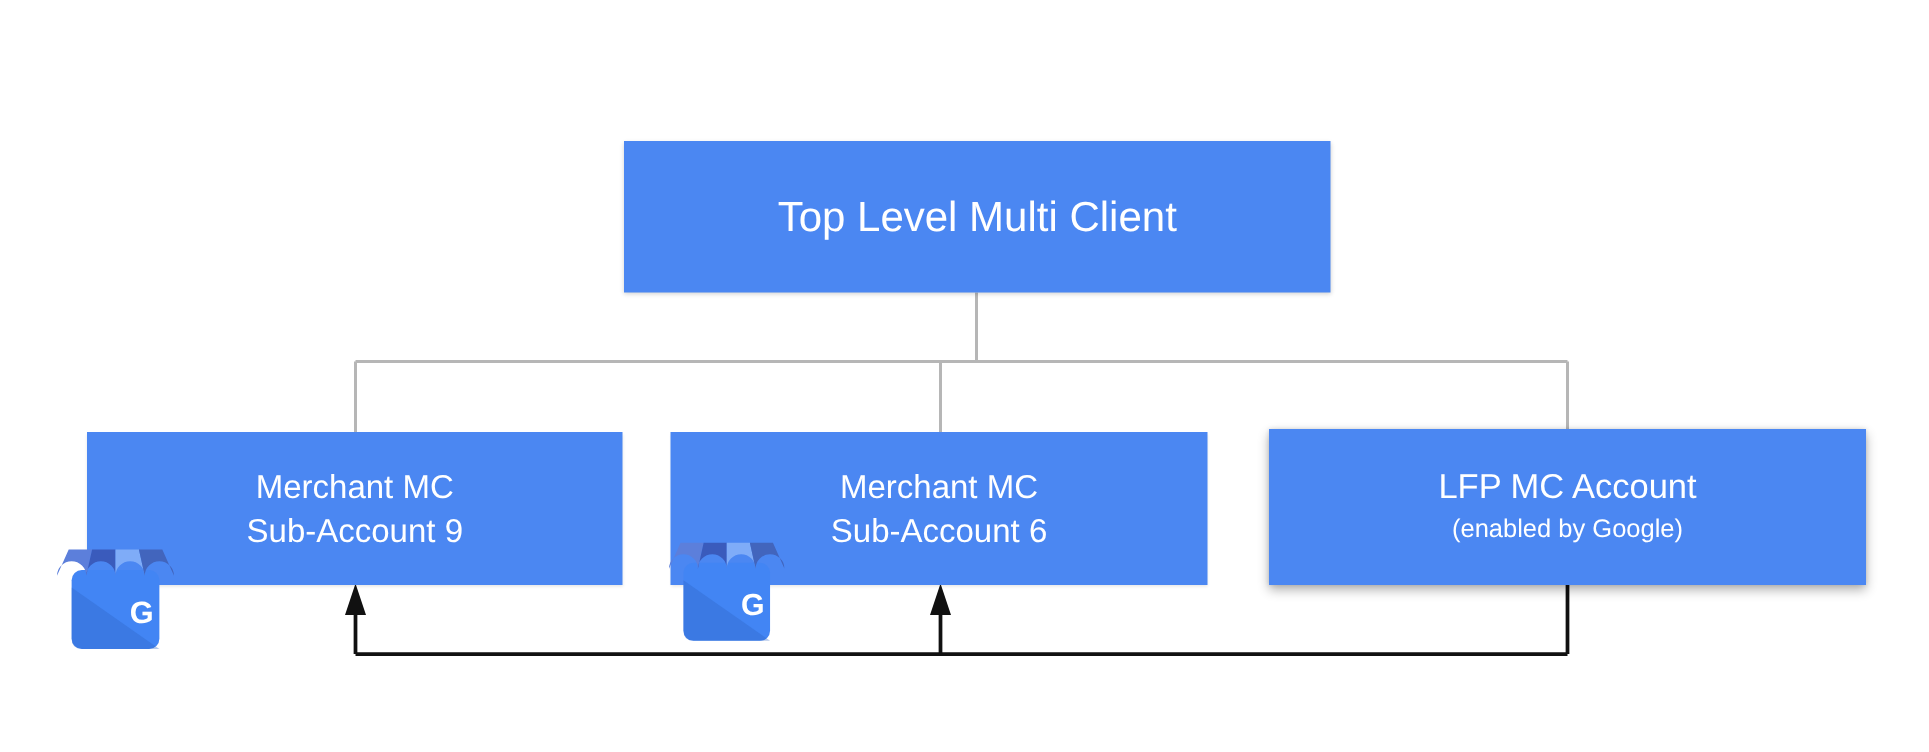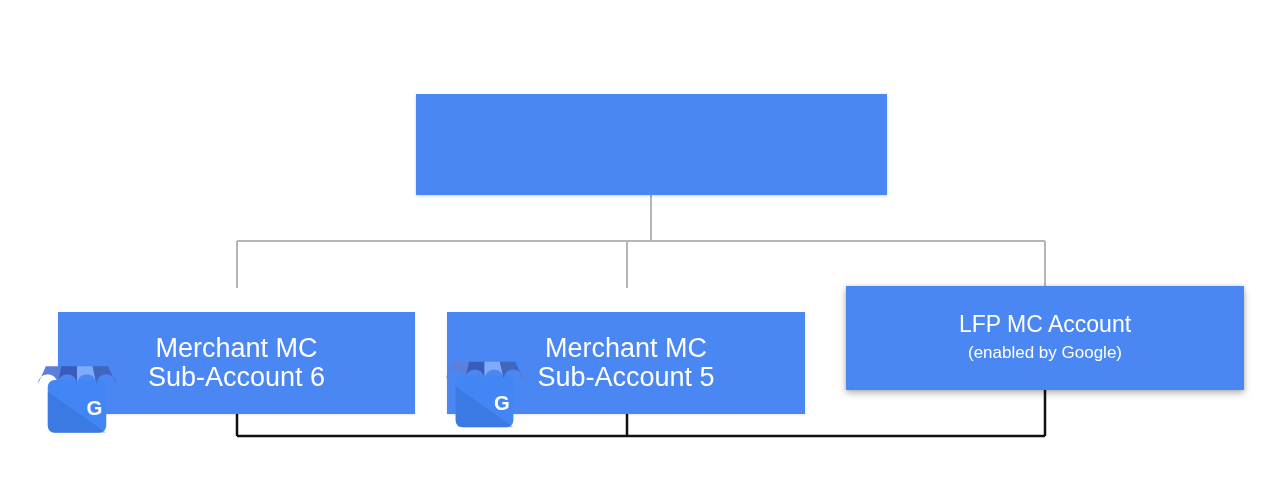--- a/index.html
+++ b/index.html
@@ -28,23 +28,22 @@
     text-align: center;
   }
   .node.root {
     left: 416px; top: 94px; width: 471px; height: 101px;
     font-size: 28px; line-height: 40px;
     box-shadow: 0 1px 3px rgba(0,0,0,0.18);
   }
   .node.sub1 { left: 58px;  top: 288px; width: 357px; height: 102px; }
   .node.sub2 { left: 447px; top: 288px; width: 358px; height: 102px; }
   .node.sub1, .node.sub2 {
-    font-size: 27px; line-height: 29px;
+    font-size: 22px; line-height: 29px;
     box-shadow: 0 1px 2px rgba(0,0,0,0.10);
-    margin-top: 24px;
   }
   .node.lfp {
     left: 846px; top: 286px; width: 398px; height: 104px;
     font-size: 23px; line-height: 29px;
     box-shadow: 0 3px 7px rgba(0,0,0,0.30), 0 0 3px rgba(0,0,0,0.12);
   }
   .node.lfp .line2 { font-size: 17px; line-height: 27px; }
   .gmb-icon { position: absolute; }
   .gmb-icon.icon1 { left: 38px;  top: 366px; width: 78px; height: 67px; }
   .gmb-icon.icon2 { left: 446px; top: 361px; width: 77px; height: 67px; }
@@ -62,30 +61,31 @@
   <svg class="wires" viewBox="0 0 1286 501">
 
     <path d="M651,195 V241 M237,241 H1045 M237,241 V288 M627,241 V288 M1045,241 V286" fill="none" stroke="var(--tree-line,#b6b6b6)" stroke-width="2"></path>
 
     <path d="M1045,390 V436 M1045,436 H237 M237,436 V407 M627,436 V407" fill="none" stroke="var(--flow-line,#111111)" stroke-width="2.5"></path>
     <polygon points="237,389 230,410 244,410" fill="var(--flow-line,#111111)"></polygon>
     <polygon points="627,389 620,410 634,410" fill="var(--flow-line,#111111)"></polygon>
   </svg>
 
   <div class="node root">
+    <div class="line1">Top Level Multi Client</div>
   </div>
 
   <div class="node sub1">
     <div class="line1">Merchant MC</div>
-    <div class="line2">Sub-Account 6</div>
+    <div class="line2">Sub-Account 9</div>
   </div>
 
   <div class="node sub2">
     <div class="line1">Merchant MC</div>
-    <div class="line2">Sub-Account 5</div>
+    <div class="line2">Sub-Account 6</div>
   </div>
 
   <div class="node lfp">
     <div class="line1">LFP MC Account</div>
     <div class="line2">(enabled by Google)</div>
   </div>
 
   <svg class="gmb-icon icon1" viewBox="0 0 80 68">
     <rect x="10" y="14" width="60" height="54" rx="7" fill="var(--icon-body,#4285f4)"></rect>
     <path d="M10,26 L70,68 L17,68 Q10,68 10,61 Z" fill="var(--icon-body-shade,#2f63c4)" opacity="0.35"></path>

